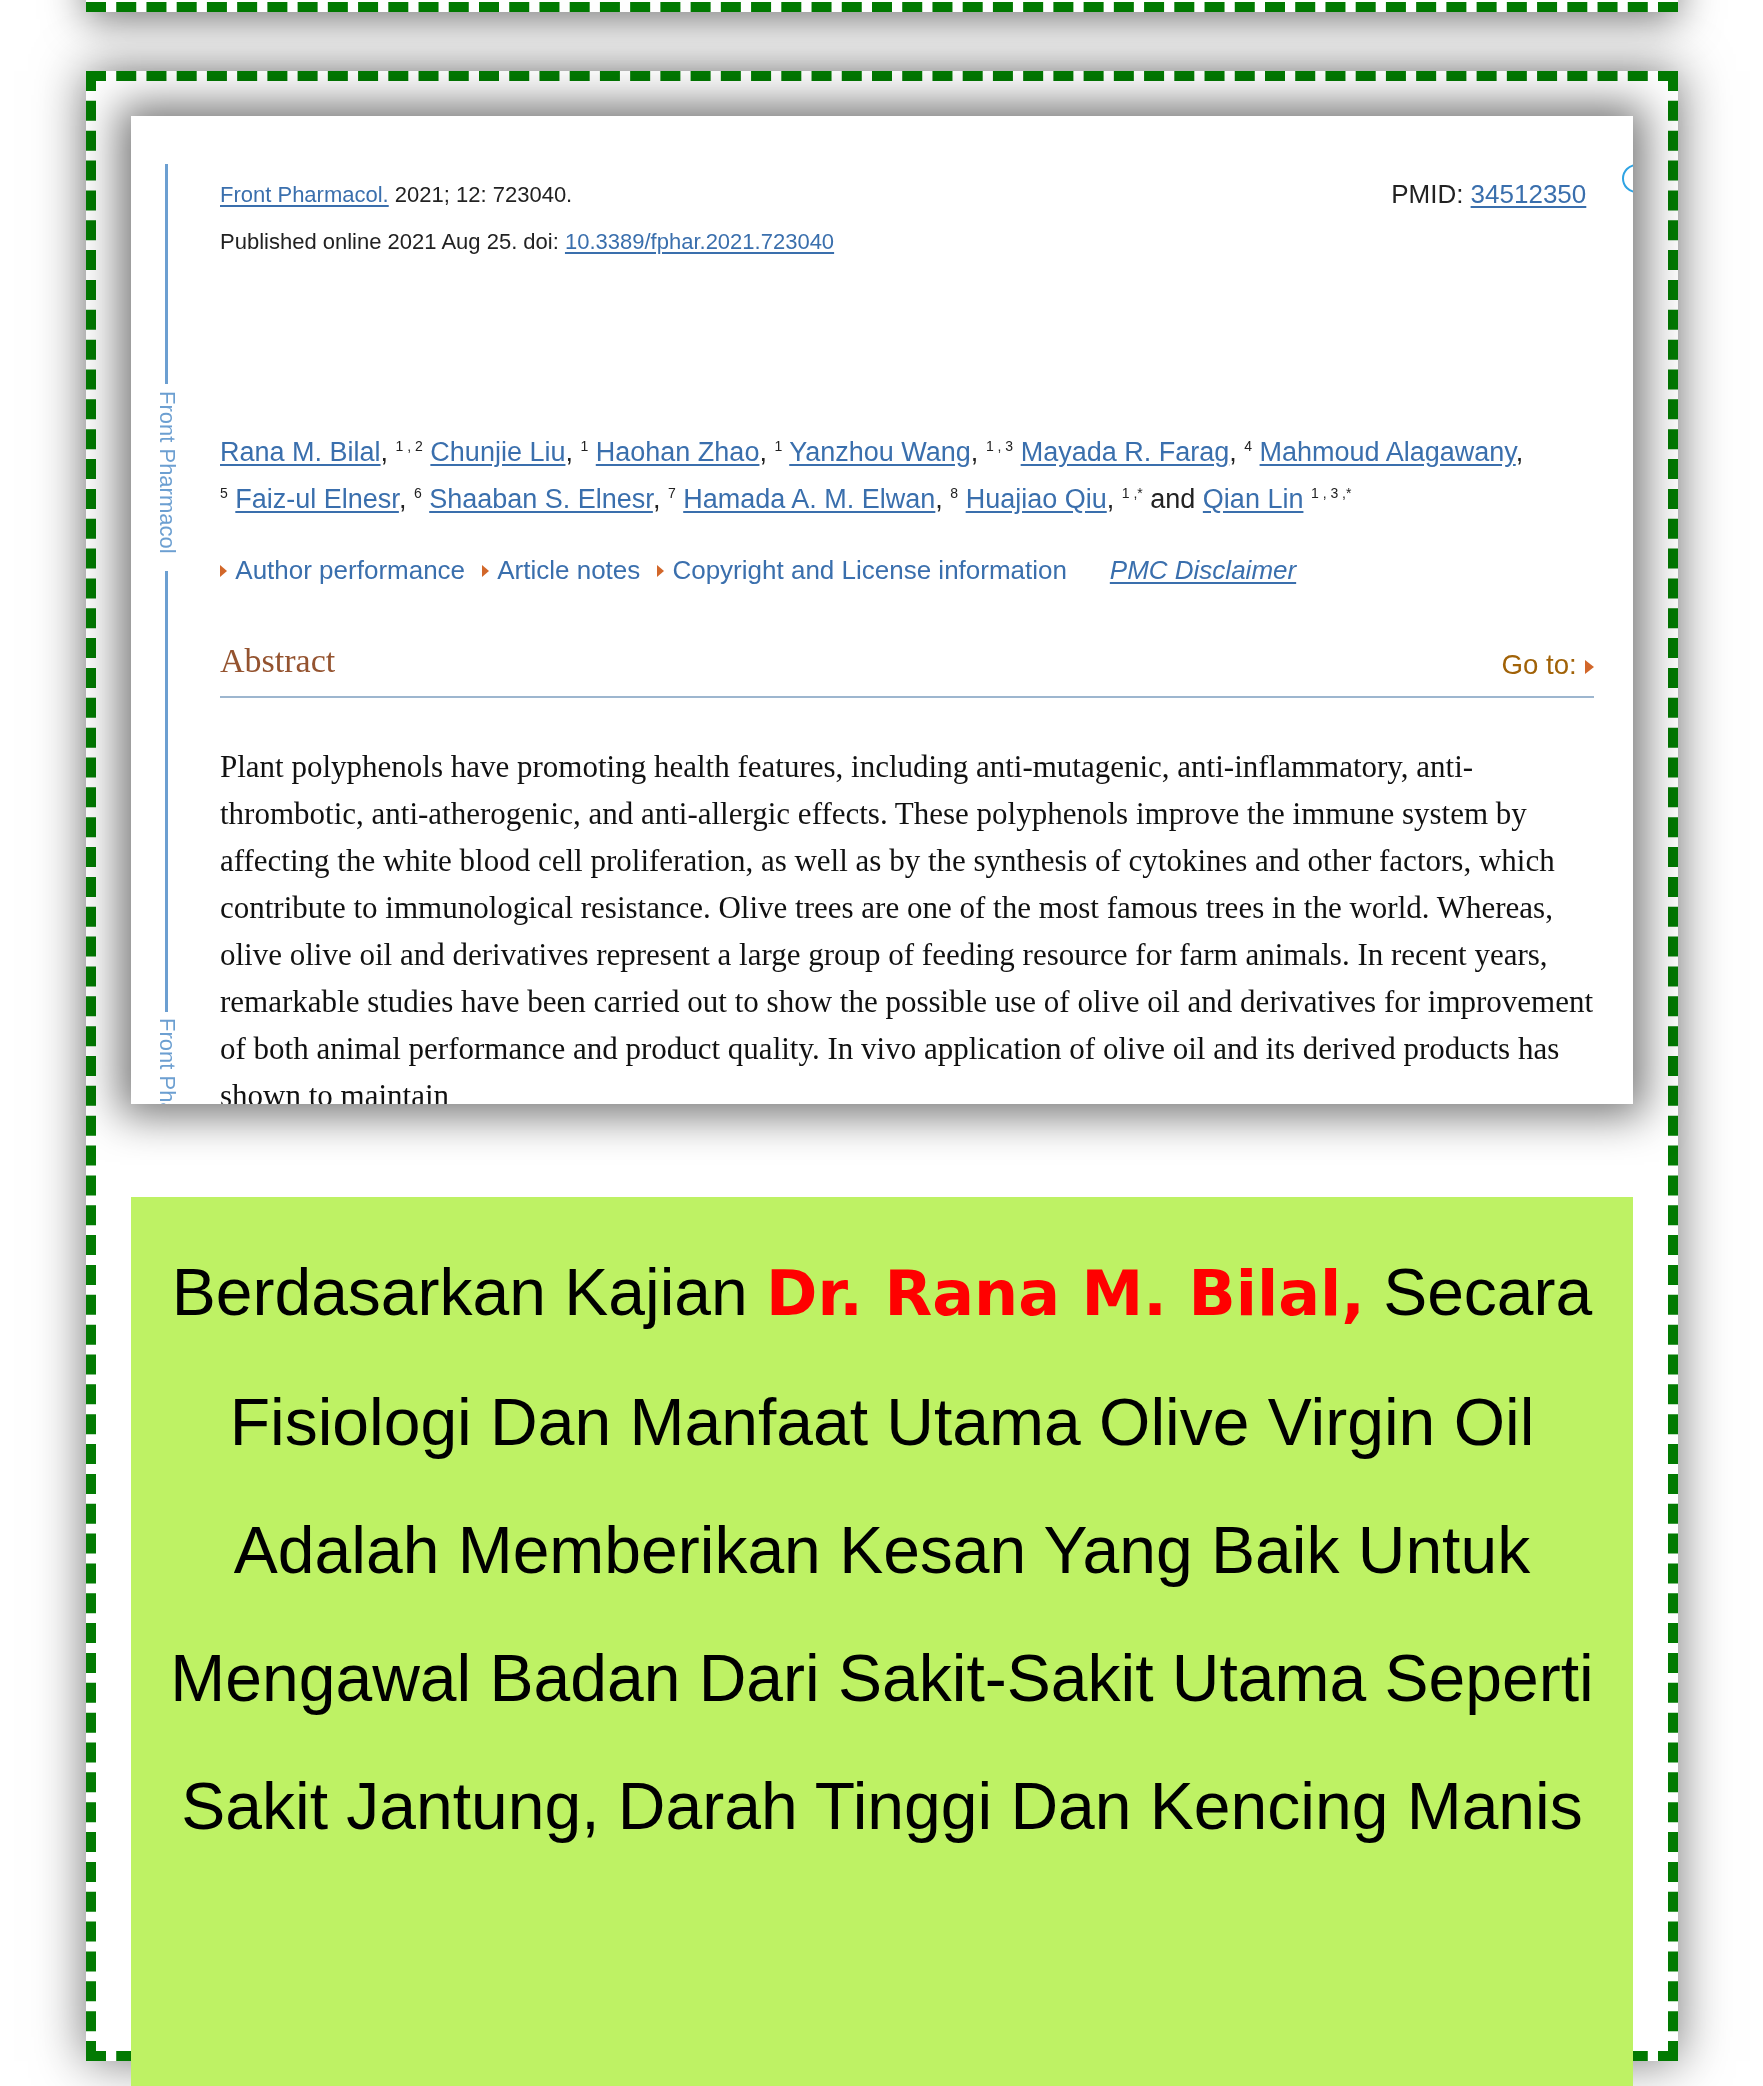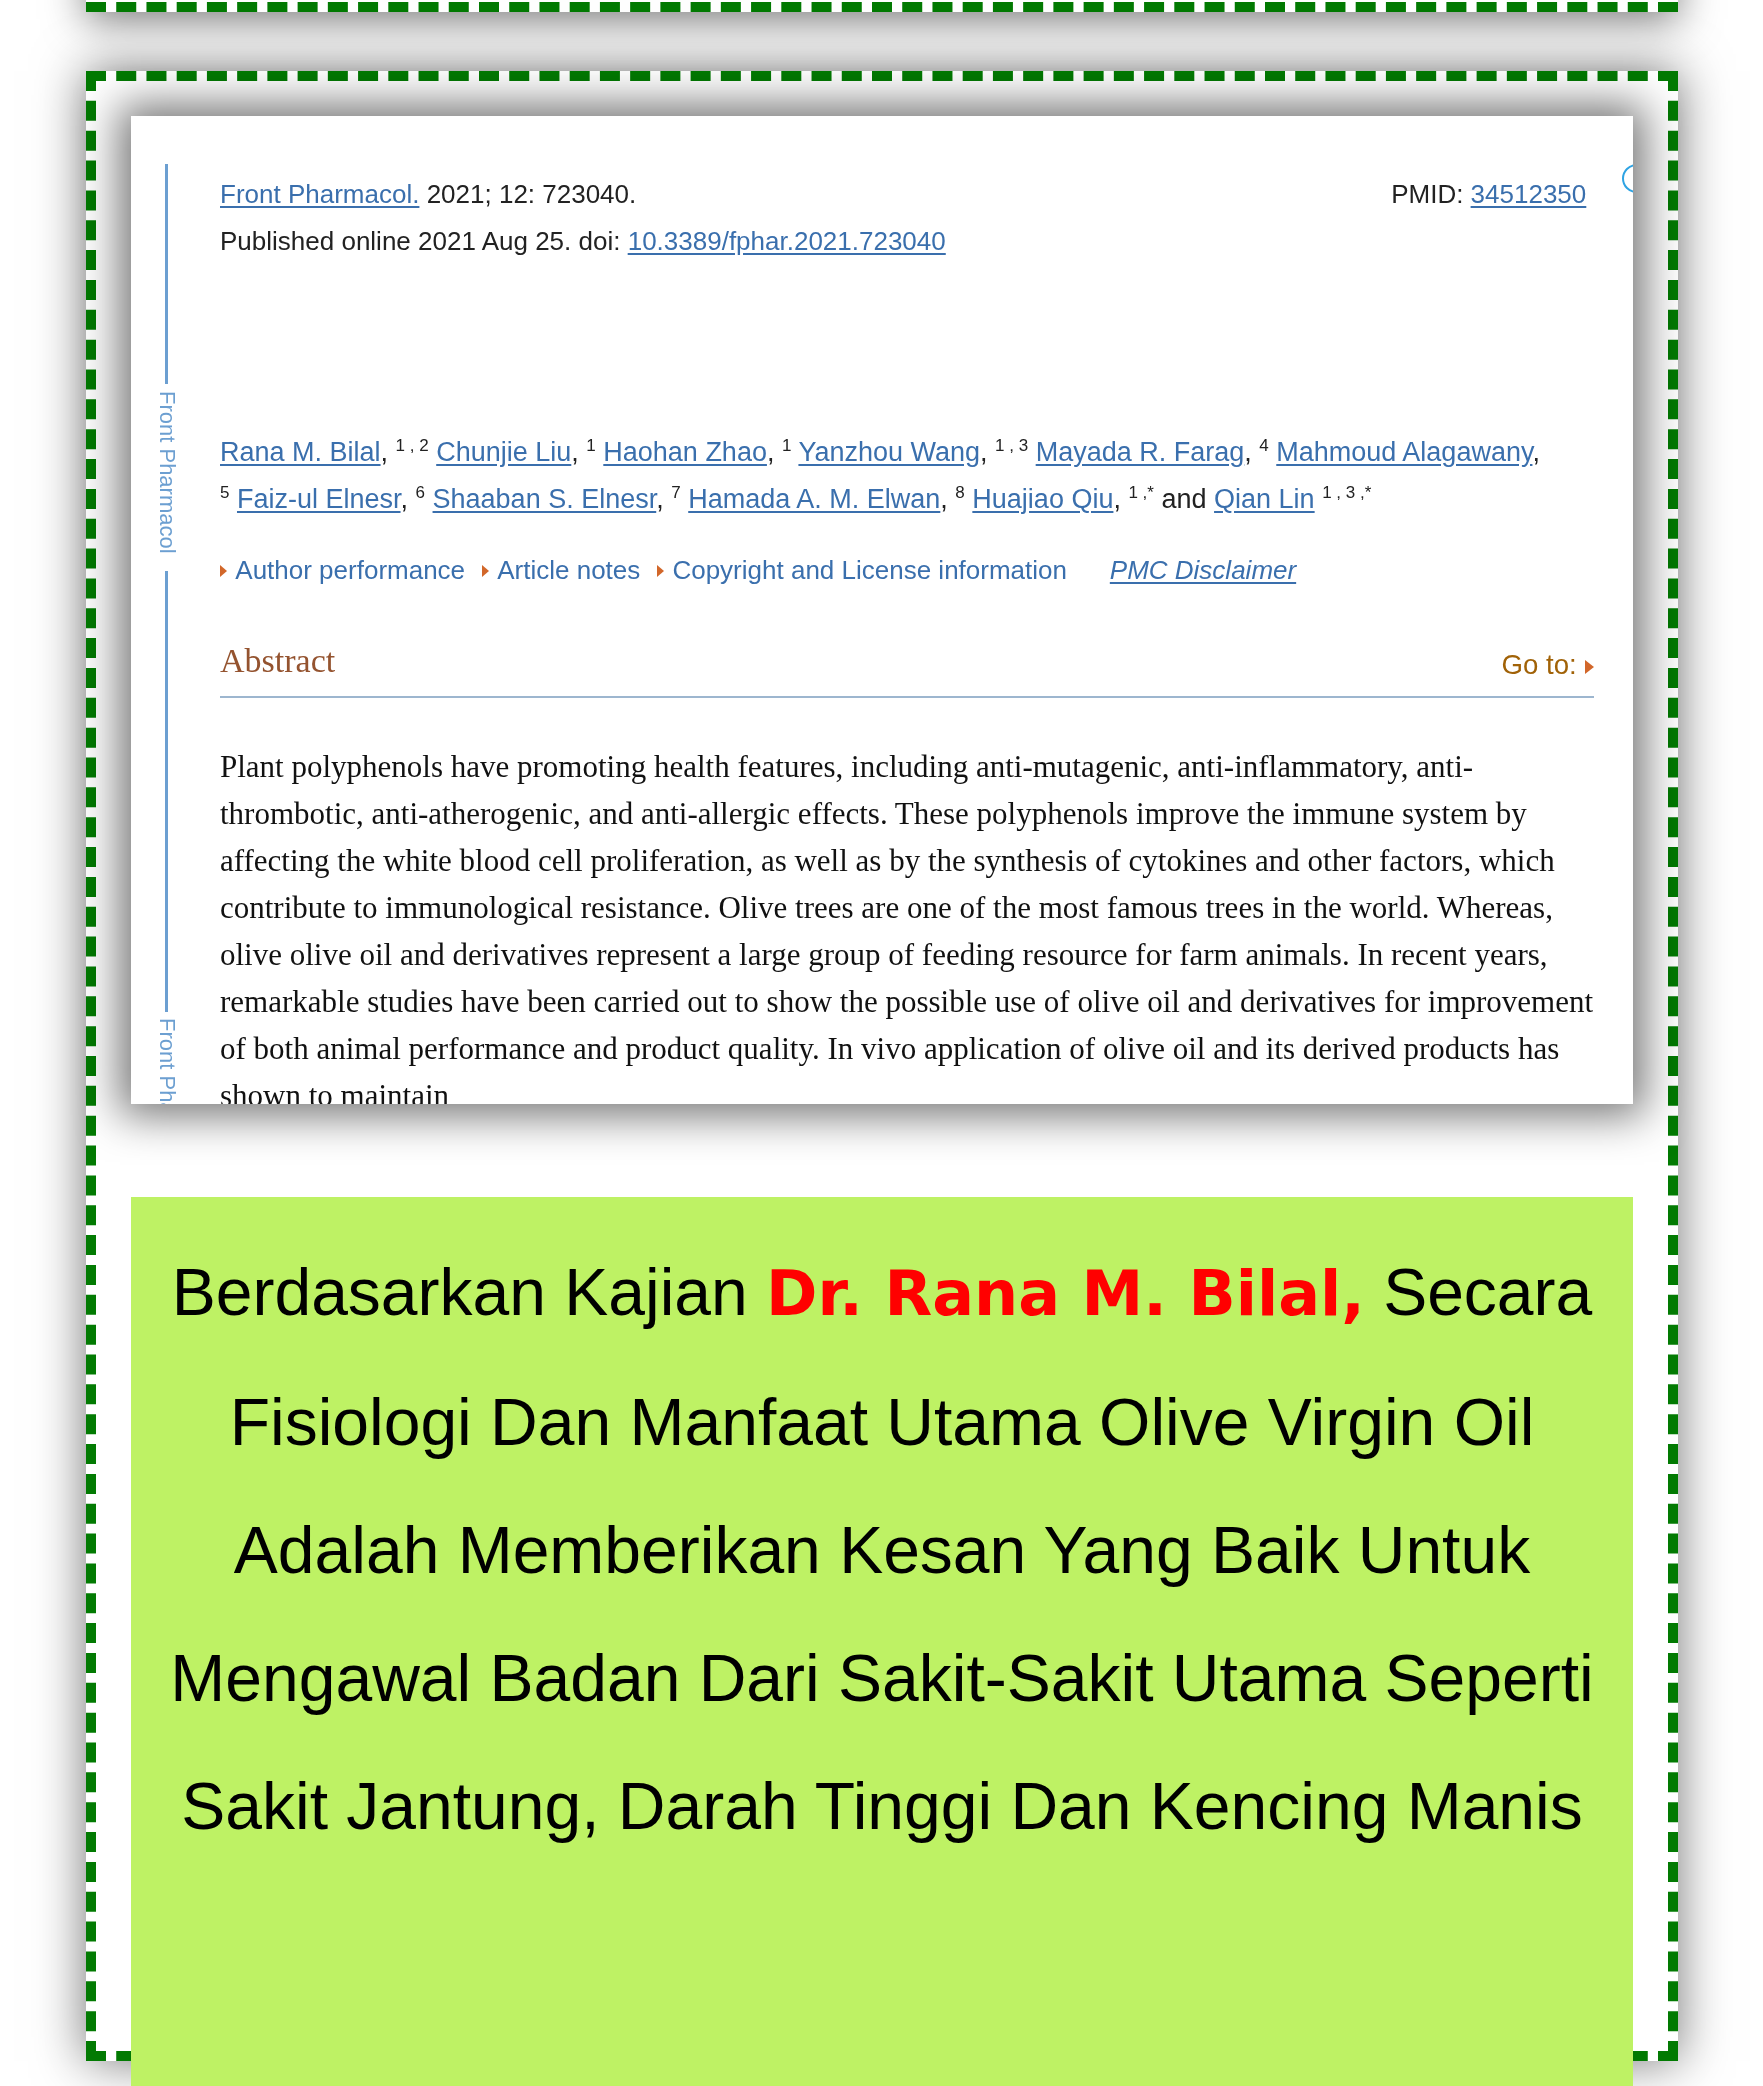--- a/index.html
+++ b/index.html
@@ -29,30 +29,30 @@
     box-shadow:0 0 41px 12.4px rgba(0,0,0,0.55);
   }
   .side-rail { position:absolute; left:34px; top:48px; width:4.1px; height:965px; }
   .rail-line { position:absolute; left:0; width:3.4px; background:#6c9fd1; }
   .rail-text {
     position:absolute; left:-13.8px; width:32px; color:#6c9fd1;
     font-size:22px; writing-mode:vertical-rl; white-space:nowrap;
     font-family:"Liberation Sans", sans-serif; background:#fff;
     line-height:32px; text-align:left;
   }
-  .meta-left { position:absolute; left:89px; top:55px; font-size:26px; color:#222; line-height:47px; }
+  .meta-left { position:absolute; left:89px; top:55px; font-size:22px; color:#222; line-height:47px; }
   .meta-right { position:absolute; right:-8.3px; width:482px; top:55px; font-size:26px; color:#222; line-height:47px; text-align:right; padding-right:55px; box-sizing:border-box; }
   a.link { color:#3a6fad; text-decoration:underline; text-underline-offset:3.4px; }
   .edge-btn { position:absolute; right:-18px; top:48px; width:25px; height:25px; border-radius:50%; border:2.1px solid #2ea3e3; }
   .title {
     position:absolute; left:89px; top:186px; width:1378px;
     font-family:"Liberation Serif", serif; font-size:39px; line-height:54px; color:#111;
   }
   .authors { position:absolute; left:89px; top:313px; width:1392px; font-size:27px; line-height:47px; color:#222; }
-  .authors sup { font-size:17px; vertical-align:9.6px; line-height:0; }
+  .authors sup { font-size:14px; vertical-align:9.6px; line-height:0; }
   .links-row { position:absolute; left:89px; top:434px; font-size:26px; line-height:41px; white-space:nowrap; }
   .links-row .tri { display:inline-block; width:0; height:0; border-top:6.2px solid transparent; border-bottom:6.2px solid transparent; border-left:7.6px solid #d2672a; margin:0 8.3px 2.1px 0; vertical-align:middle; }
   .links-row .item { color:#3a6fad; margin-right:9.6px; }
   .links-row .disclaimer { margin-left:26px;font-style:italic; }
   .abstract-head { position:absolute; left:89px; top:525px; width:1374px; height:55px; border-bottom:2.1px solid #9db6cf; }
   .abstract-title { position:absolute; left:0; top:1.4px; font-family:"Liberation Serif", serif; font-size:34px; color:#94532f; }
   .goto { position:absolute; right:0; top:8.3px; font-size:27.6px; color:#a16207;margin-left:35px; }
   .goto .tri { display:inline-block; width:0; height:0; border-top:7.6px solid transparent; border-bottom:7.6px solid transparent; border-left:9px solid #d2672a; margin-left:8.3px; vertical-align:middle; }
   .abstract-body {
     position:absolute; left:89px; top:627px; width:1385px;

